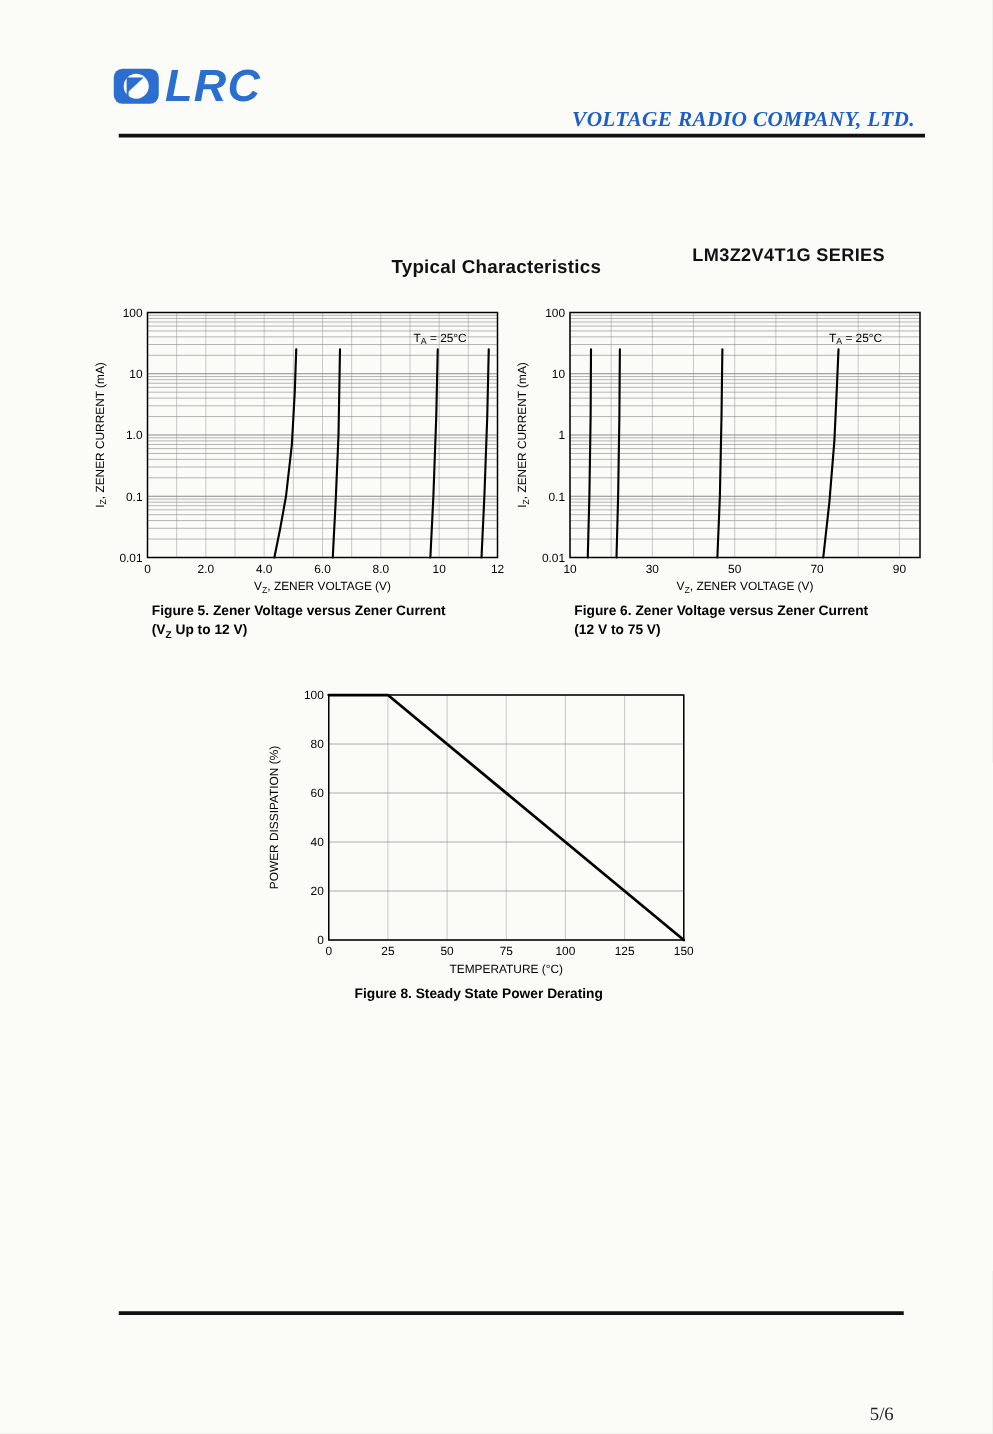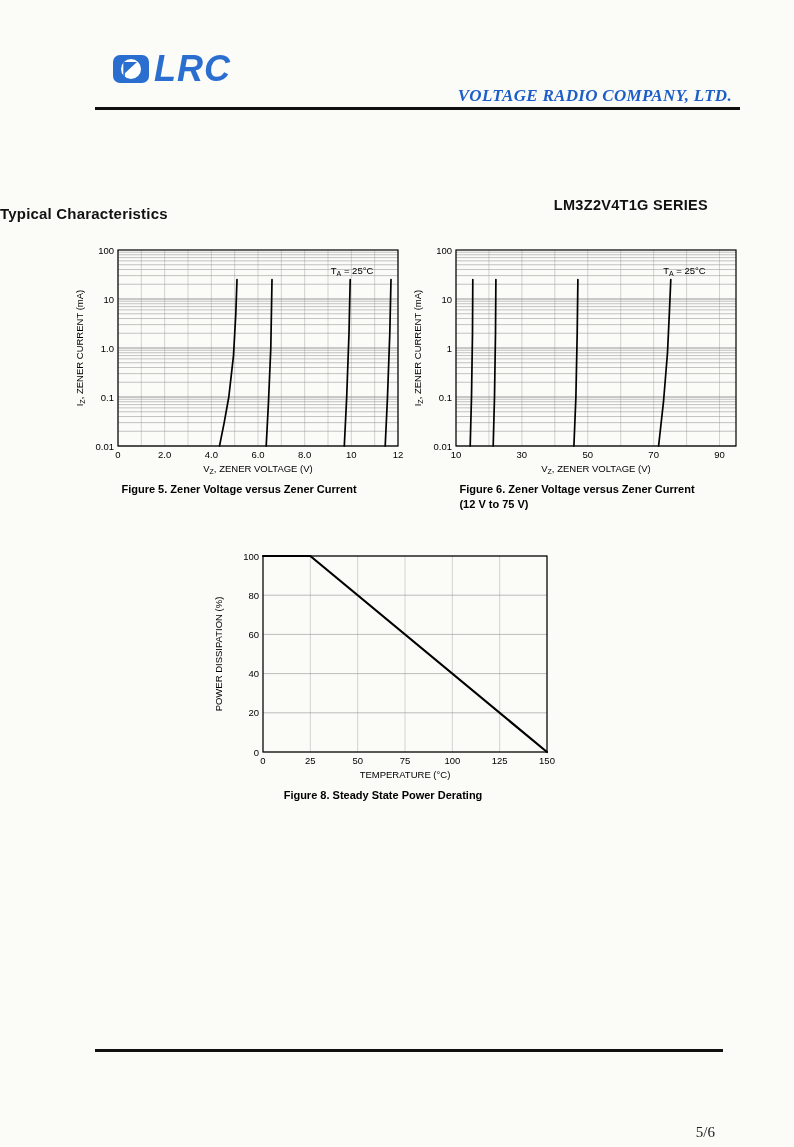--- a/index.html
+++ b/index.html
@@ -5,41 +5,41 @@
   html,body{margin:0;padding:0;background:#e8e8e4;}
   .page{
     position:relative;
     width:794px;height:1147px;
     margin:0 auto;
     background:#fbfbf8;
     font-family:"Liberation Sans", sans-serif;
     color:#111;
     overflow:hidden;
   }
-  .logo{position:absolute;left:112px;top:54px;display:flex;align-items:center;gap:4px;}
+  .logo{position:absolute;left:90px;top:54px;display:flex;align-items:center;gap:4px;}
   .logo-text{
     font-family:"Liberation Sans", sans-serif;
     font-weight:bold;font-style:italic;
     font-size:36px;line-height:30px;
     color:#2a6fd0;letter-spacing:1px;
   }
   .company{
     position:absolute;top:86px;right:62px;
     font-family:"Liberation Serif", serif;
     font-weight:bold;font-style:italic;
     font-size:17px;color:#1d5ec9;letter-spacing:.3px;
   }
   .header-rule{position:absolute;left:95px;top:107px;width:645px;height:3px;background:#111;}
   .series-title{
     position:absolute;top:165px;right:86px;
     font-size:14.5px;font-weight:bold;letter-spacing:.3px;margin-top:32px;
   }
   .section-title{
     position:absolute;top:205px;left:0;width:100%;
-    text-align:left;font-size:15px;font-weight:bold;letter-spacing:.2px;
+    text-align:center;font-size:15px;font-weight:bold;letter-spacing:.2px;
   }
   .charts-row{position:absolute;top:242px;left:72px;display:flex;gap:4px;}
   .chart-block{display:flex;flex-direction:column;align-items:center;}
   .fig7-block{position:absolute;top:548px;left:211px;}
   .caption{
     margin-top:6px;text-align:left;
     font-size:11px;font-weight:bold;line-height:1.4;color:#000;
   }
   .caption sub{font-size:8px;}
   svg{display:block;background:transparent;}
@@ -145,20 +145,21 @@
           <text x="186" y="230" text-anchor="middle" font-size="9.5" font-family="Liberation Sans, sans-serif" fill="#000"><tspan>V</tspan><tspan font-size="7" dy="2">Z</tspan><tspan dy="-2">, ZENER VOLTAGE (V)</tspan></text>
           <text text-anchor="middle" font-size="9.5" font-family="Liberation Sans, sans-serif" fill="#000" transform="translate(11,106) rotate(-90)"><tspan>I</tspan><tspan font-size="7" dy="2">Z</tspan><tspan dy="-2">, ZENER CURRENT (mA)</tspan></text>
           <text x="258.8" y="31.52" font-size="9.5" font-family="Liberation Sans, sans-serif" fill="#000"><tspan>T</tspan><tspan font-size="7" dy="2">A</tspan><tspan dy="-2"> = 25°C</tspan></text>
           <polyline points="147.5,204.0 152.2,180.6 156.8,155.0 161.5,113.6 163.8,71.8 165.0,37.5" fill="none" stroke="#000" stroke-width="1.7" stroke-linejoin="round" stroke-linecap="round"></polyline>
           <polyline points="194.2,204.0 196.5,159.7 198.8,106.0 200.0,37.5" fill="none" stroke="#000" stroke-width="1.7" stroke-linejoin="round" stroke-linecap="round"></polyline>
           <polyline points="272.3,204.0 274.7,155.0 277.0,91.2 278.2,37.5" fill="none" stroke="#000" stroke-width="1.7" stroke-linejoin="round" stroke-linecap="round"></polyline>
           <polyline points="313.2,204.0 315.5,155.0 317.8,91.2 319.0,37.5" fill="none" stroke="#000" stroke-width="1.7" stroke-linejoin="round" stroke-linecap="round"></polyline>
         </svg>
       <div class="caption">
         <div>Figure 5. Zener Voltage versus Zener Current</div>
+        <div><span>(V</span><sub>Z</sub><span> Up to 12 V)</span></div>
       </div>
     </div>
 
     <div class="chart-block">
       <svg id="svg-fig6" width="334" height="234">
           <g stroke="#8a8a8a" stroke-width="0.55">
             <line x1="46" y1="8" x2="46" y2="204" stroke="#a8a8a8" stroke-width="0.5"></line>
             <line x1="78.94117647058823" y1="8" x2="78.94117647058823" y2="204" stroke="#a8a8a8" stroke-width="0.5"></line>
             <line x1="111.88235294117646" y1="8" x2="111.88235294117646" y2="204" stroke="#a8a8a8" stroke-width="0.5"></line>
             <line x1="144.8235294117647" y1="8" x2="144.8235294117647" y2="204" stroke="#a8a8a8" stroke-width="0.5"></line>

